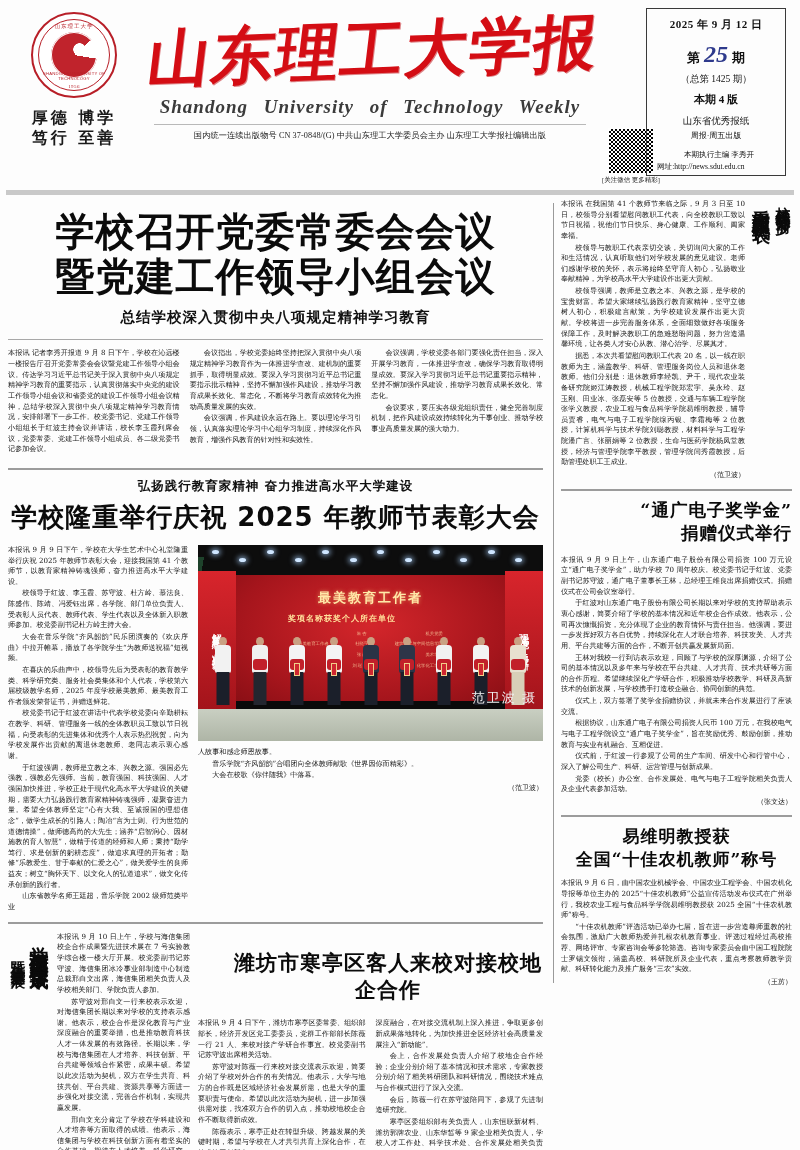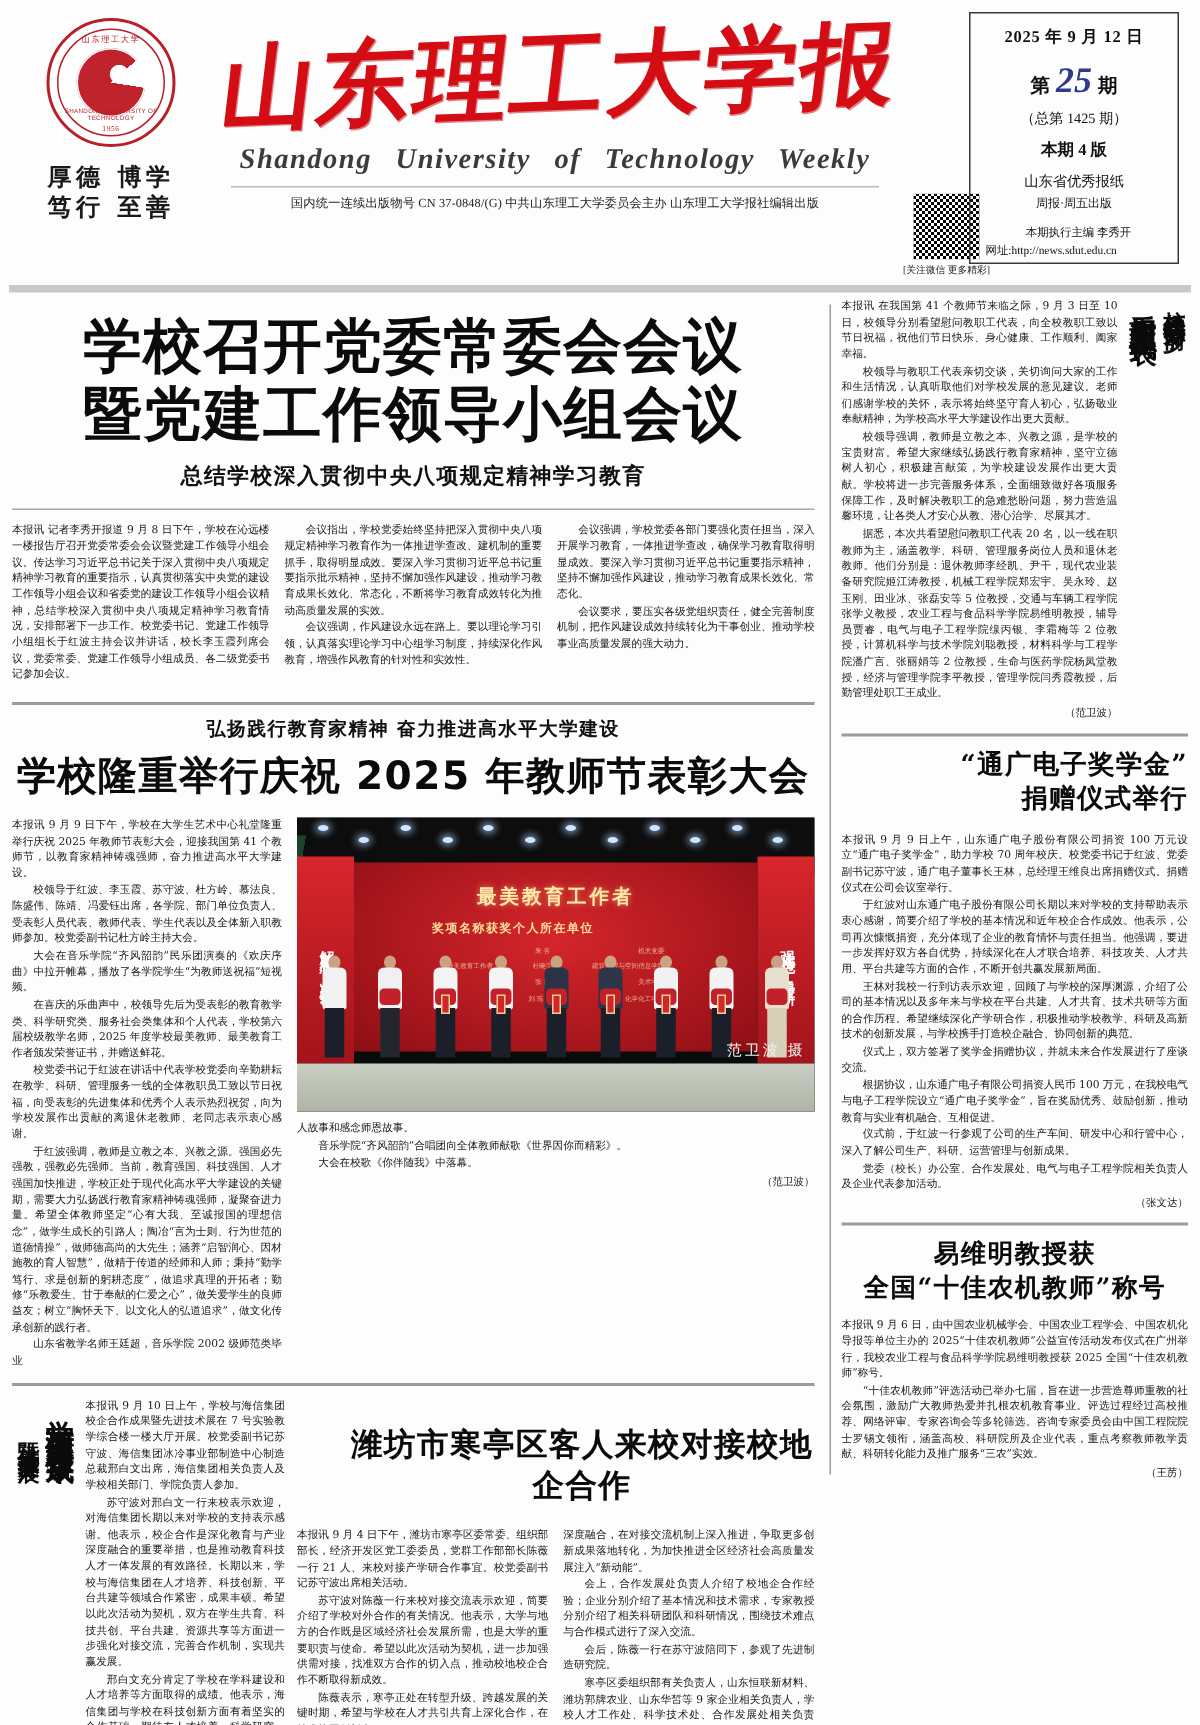--- a/index.html
+++ b/index.html
@@ -208,21 +208,21 @@
               width:13px; height:33px; background:#1b1f2a; }
   .per .flower{ position:absolute; left:50%; top:22px; transform:translateX(-50%);
                 width:14px;height:11px;border-radius:3px; background:#c2202a; }
   .per .cert{ position:absolute; left:50%; top:26px; transform:translateX(-50%);
               width:6px;height:13px; background:#cf2630; border:.5px solid #f1cf88;}
   .ph-floor{
     position:absolute; left:0; right:0; bottom:0; height:32px;
     background:linear-gradient(180deg,#c9cfc2,#aeb5a6);
   }
   .ph-credit{
-    position:absolute; right:6px; bottom:34px; color:#f0f0f0; font-size:10px;
+    position:absolute; right:6px; bottom:34px; color:#f0f0f0; font-size:13px;
     letter-spacing:2px;
   }
 
   
   .vhead{
     writing-mode:vertical-rl; text-orientation:upright;
     font-weight:bold; color:#0b0b0b;
     font-family:"DejaVu Serif",serif;
     letter-spacing:2px;
   }

